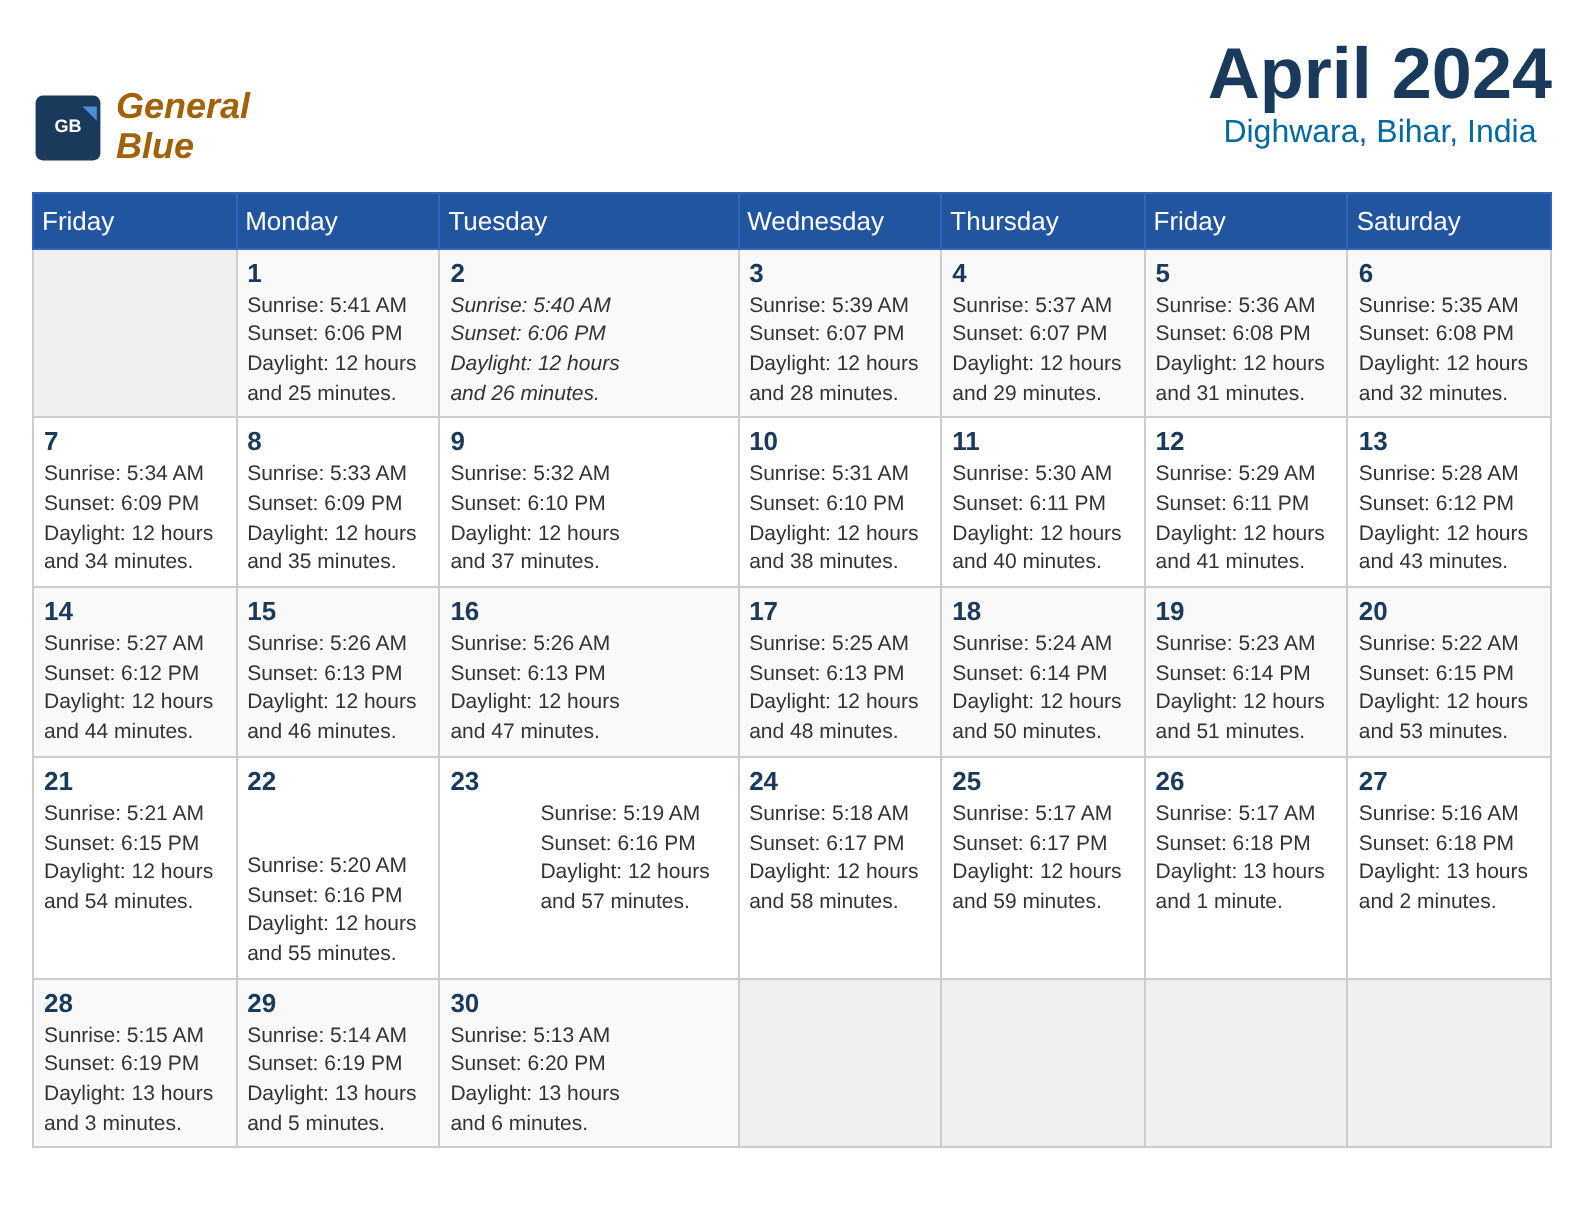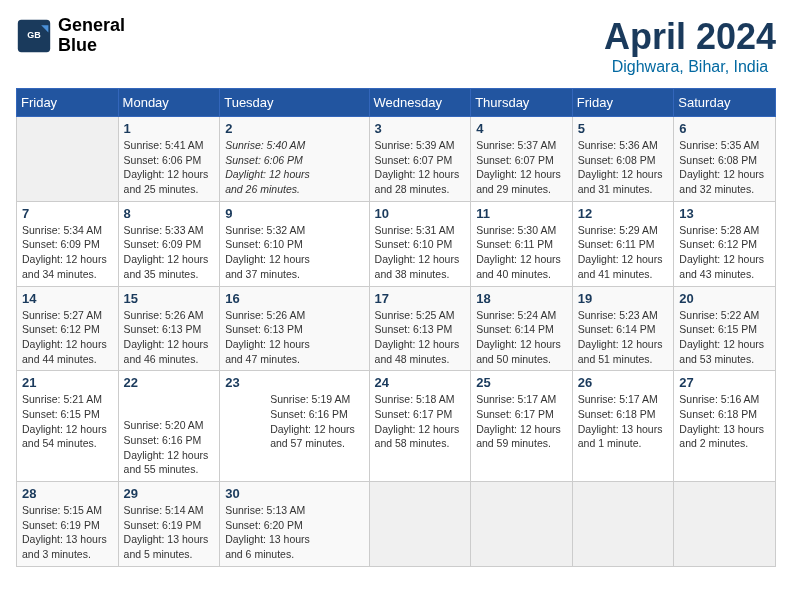--- a/index.html
+++ b/index.html
@@ -13,26 +13,28 @@
     .header-area {
       display: flex;
       justify-content: space-between;
       align-items: flex-start;
       margin-bottom: 12px;
     }
     .logo {
       display: flex;
       align-items: center;
       gap: 6px;
+      margin-top: 28px;
     }
     .logo-text {
       font-size: 18px;
       font-weight: bold;
-      color: #000000;
+      color: #a16207;
       line-height: 1.1;
+      font-style: italic;
     }
     .logo-icon {
       width: 36px;
       height: 36px;
     }
     .title-area {
       text-align: center;
     }
     .calendar-title {
       font-size: 36px;

